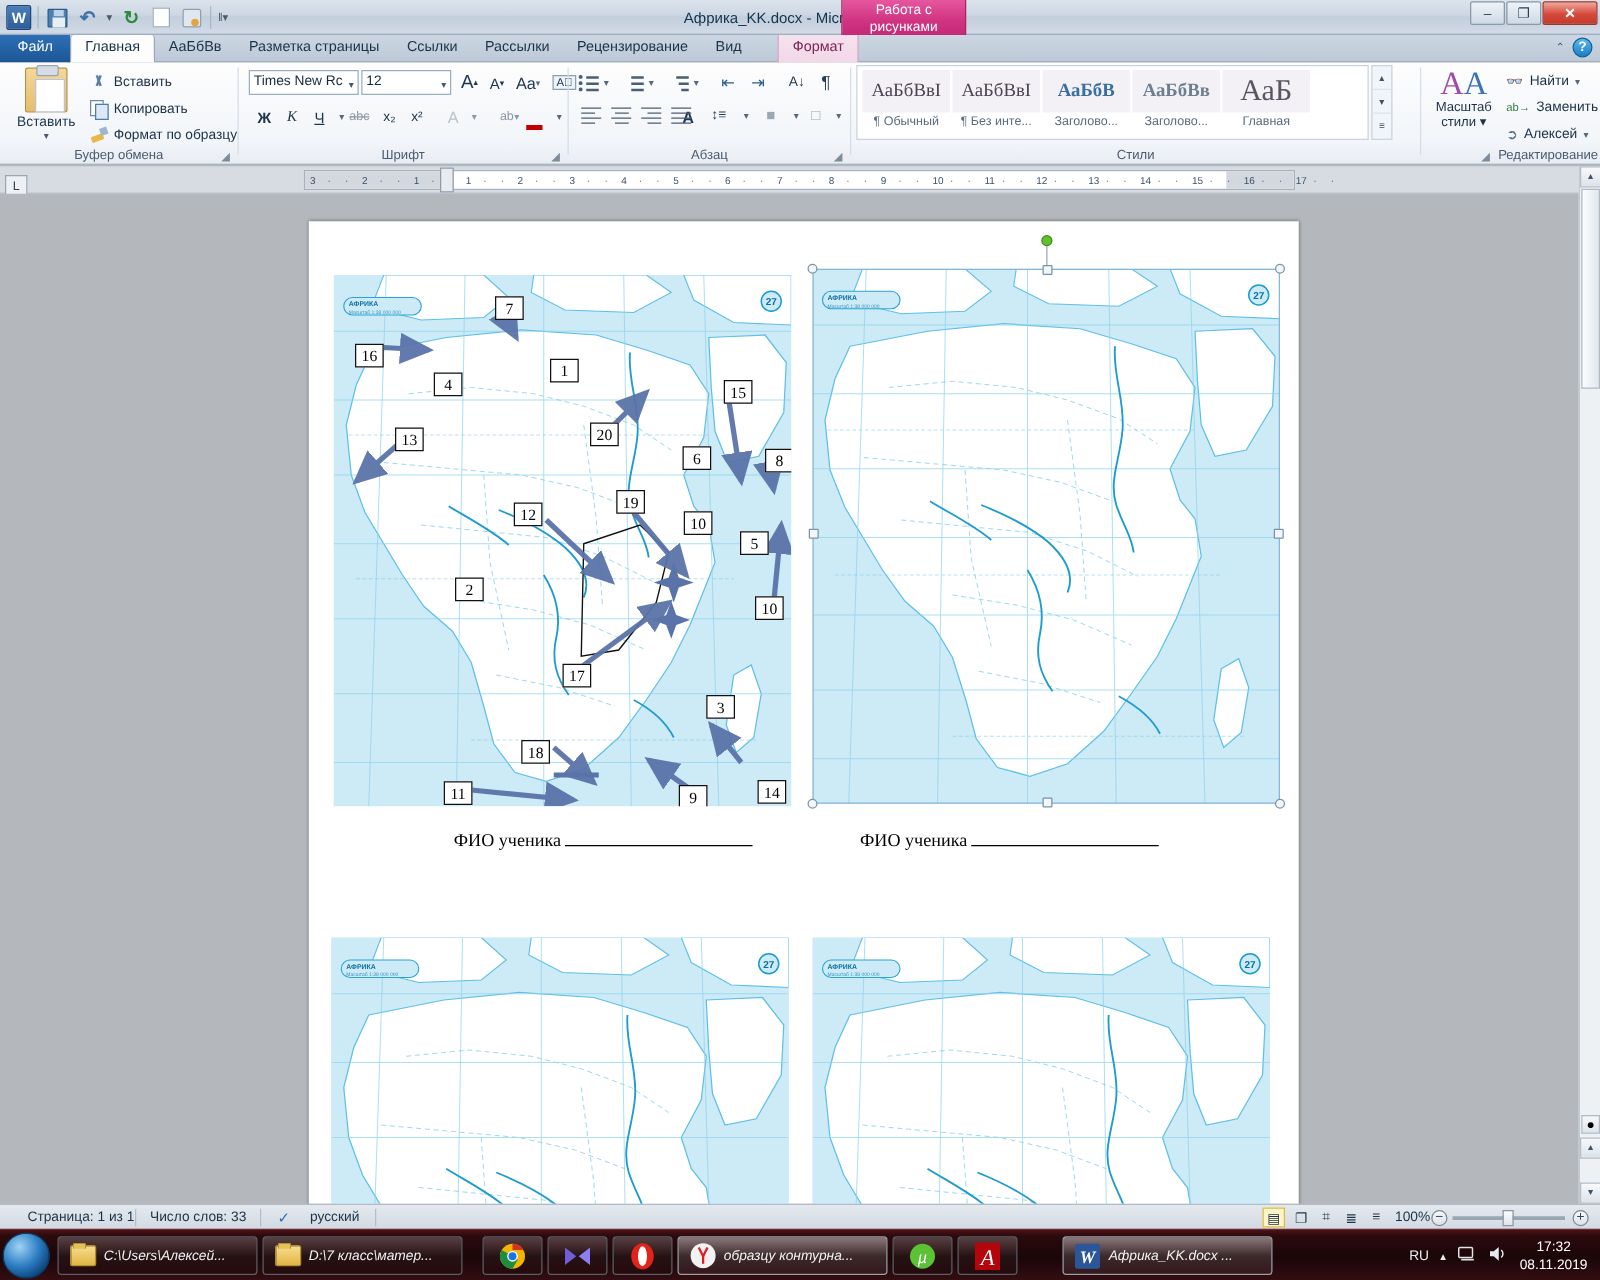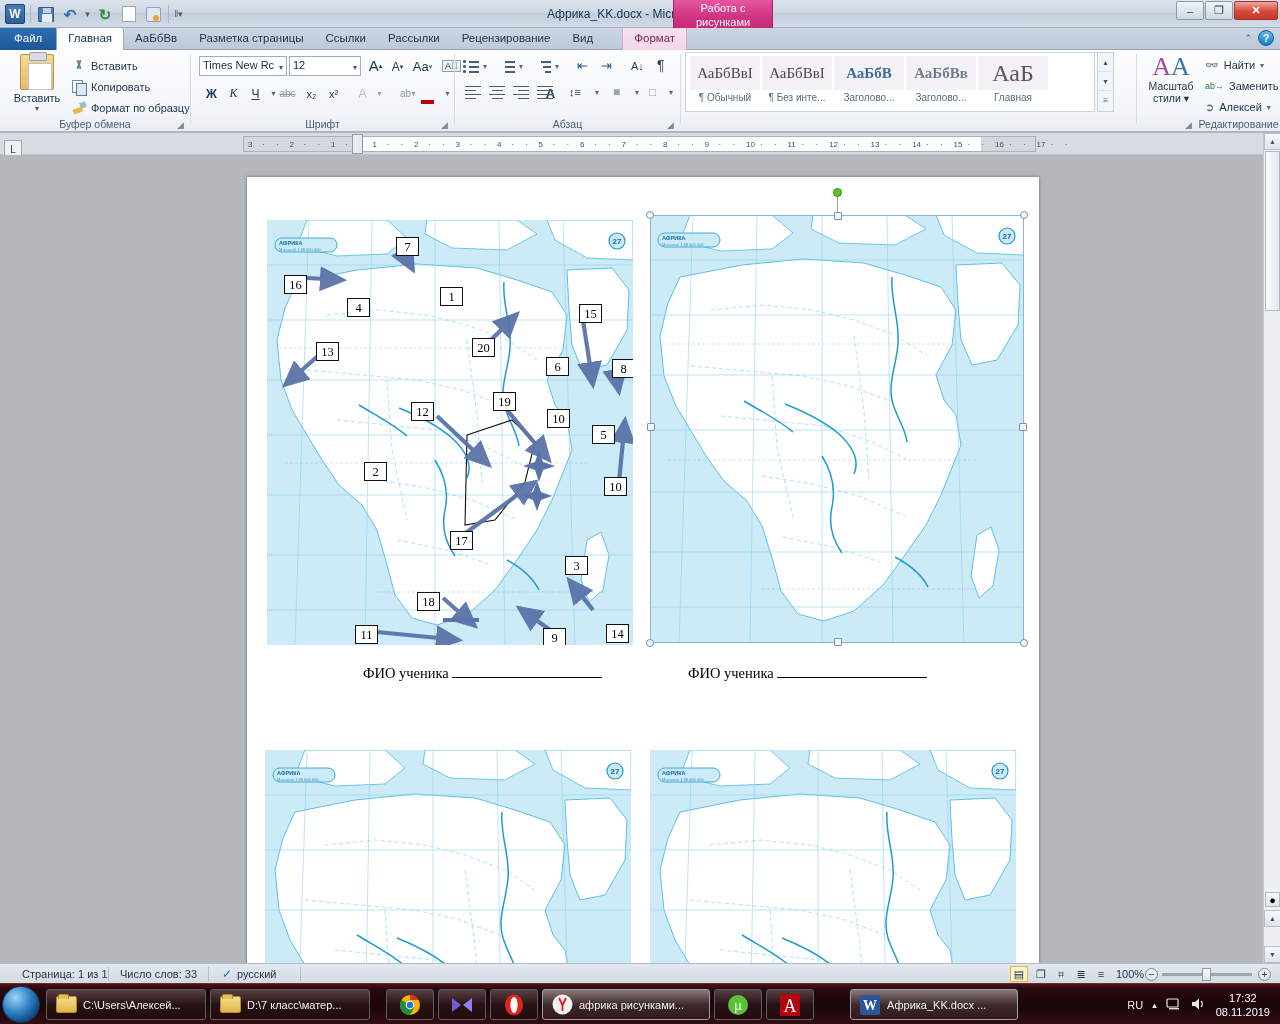--- a/index.html
+++ b/index.html
@@ -228,21 +228,21 @@
     border-top:1px solid #6d2a2f;
   }
   #startorb {
     position:absolute; left:2px; top:2px; width:38px;height:37px; border-radius:50%;
     background:radial-gradient(circle at 35% 30%, #9fd4f5, #2f7fc4 45%, #0d4a80 75%, #072b4d);
     border:1px solid #0b3b63;
   }
   .tbtn {
     position:absolute; top:5px; height:31px; border:1px solid #5a5f66; border-radius:3px;
     background:linear-gradient(to bottom,rgba(255,255,255,.22),rgba(255,255,255,.05) 50%,rgba(0,0,0,.15));
-    display:flex; align-items:center; gap:6px; padding:0 8px; color:#f2f2f2; font-size:11px; overflow:hidden;
+    display:flex; align-items:center; gap:6px; padding:0 8px; color:#f2f2f2; font-size:11px; overflow:hidden;font-style:italic;
   }
   .tbtn.active { background:linear-gradient(to bottom,rgba(255,255,255,.45),rgba(255,255,255,.15) 50%,rgba(255,255,255,.05)); border-color:#9aa0a8;}
   .tico { width:22px;height:22px; flex:none; display:flex;align-items:center;justify-content:center;}
   .folder { width:21px;height:17px; background:linear-gradient(to bottom,#f6dd8f,#e2b544); border:1px solid #b08d2e; border-radius:2px; position:relative;}
   .folder:before{content:"";position:absolute;left:1px;top:-3px;width:9px;height:4px;background:#e6c058;border:1px solid #b08d2e;border-bottom:none;border-radius:2px 2px 0 0;}
   #tray { position:absolute; right:0; top:0; height:41px; display:flex; align-items:center; gap:9px; padding-right:10px;}
   .tray-text { color:#e9ecef; font-size:11px; }
   .clock { color:#fff; font-size:11px; text-align:center; line-height:14px; }
 </style>
 </head>
@@ -473,20 +473,21 @@
     </div>
     <div class="stylebox" style="left:296px">
       <div class="prev" style="font-size:24px;color:#5a5560">АаБ</div>
       <div class="nm">Главная</div>
     </div>
     <div class="styles-scroll">
       <div class="ss-btn">▴</div>
       <div class="ss-btn">▾</div>
       <div class="ss-btn" style="border-bottom:none">≡</div>
     </div>
+    <div class="group-title">Стили</div>
   </div>
   <div class="group-sep" style="left:1136px"></div>
 
   <div class="group" id="g-edit">
     <div class="chg-styles">
       <div class="chg-AA">
         <span style="color:#a14aa8">A</span><span style="color:#3d73b5">A</span>
       </div>
       <div style="font-size:10.5px;color:#1c3247;line-height:12px">Масштаб</div>
       <div style="font-size:10.5px;color:#1c3247;line-height:12px">стили ▾</div>
@@ -940,21 +941,21 @@
   <div class="vs-btn" style="position:absolute;bottom:36px;left:0">▲</div>
   <div class="vs-btn" style="position:absolute;bottom:0;left:0">▼</div>
 </div>
 
 <div id="statusbar">
   <div class="sb-item" style="left:14px">Страница: 1 из 1</div>
   <div class="sb-div" style="left:108px"></div>
   <div class="sb-item" style="left:112px">Число слов: 33</div>
   <div class="sb-div" style="left:208px"></div>
   <div class="sb-item" style="left:214px;color:#2a6fb0;font-size:12px">✓</div>
-  <div class="sb-item" style="left:229px">русский</div>
+  <div class="sb-item" style="left:240px">русский</div>
   <div class="sb-div" style="left:300px"></div>
 
   <div class="view-btn sel" style="left:1010px">▤</div>
   <div class="view-btn" style="left:1032px">❐</div>
   <div class="view-btn" style="left:1052px">⌗</div>
   <div class="view-btn" style="left:1072px">≣</div>
   <div class="view-btn" style="left:1092px">≡</div>
 
   <div class="sb-item" style="left:1108px">100%</div>
   <div class="zoom-circ" style="left:1145px">−</div>
@@ -1007,21 +1008,21 @@
     </span>
   </div>
   <div class="tbtn active" style="left:542px;width:168px">
     <span class="tico">
       <svg width="21" height="21" viewBox="0 0 21 21">
           <circle cx="10.5" cy="10.5" r="10" fill="#f2f2f2"></circle>
           <path d="M7 4 L10.5 11 L14 4" stroke="#e4181e" stroke-width="1.8" fill="none"></path>
           <line x1="10.5" y1="10" x2="10.5" y2="17" stroke="#e4181e" stroke-width="1.8"></line>
         </svg>
     </span>
-    <span>африка рисунками...</span>
+    <span>образцу контурна...</span>
   </div>
   <div class="tbtn" style="left:714px;width:48px;justify-content:center">
     <span class="tico">
       <svg width="22" height="22" viewBox="0 0 22 22">
           <circle cx="11" cy="11" r="10" fill="#5bc236"></circle>
           <text x="11" y="16" text-anchor="middle" font-family="Liberation Sans, sans-serif" font-size="13" fill="#fff">µ</text>
         </svg>
     </span>
   </div>
   <div class="tbtn" style="left:766px;width:48px;justify-content:center">

